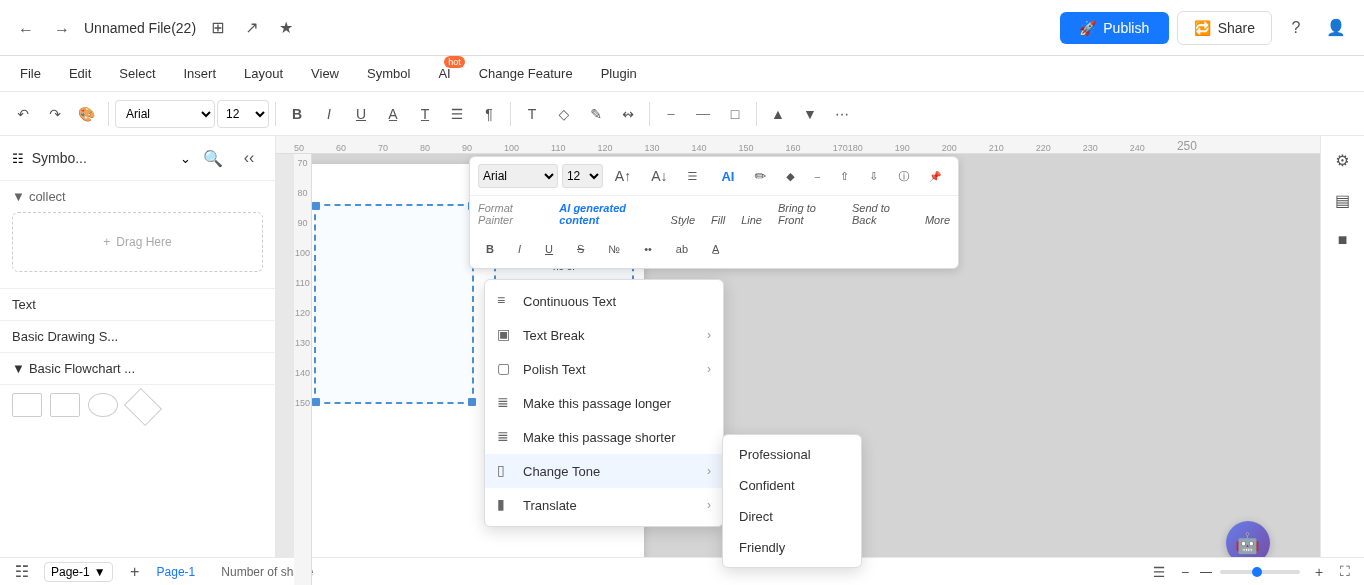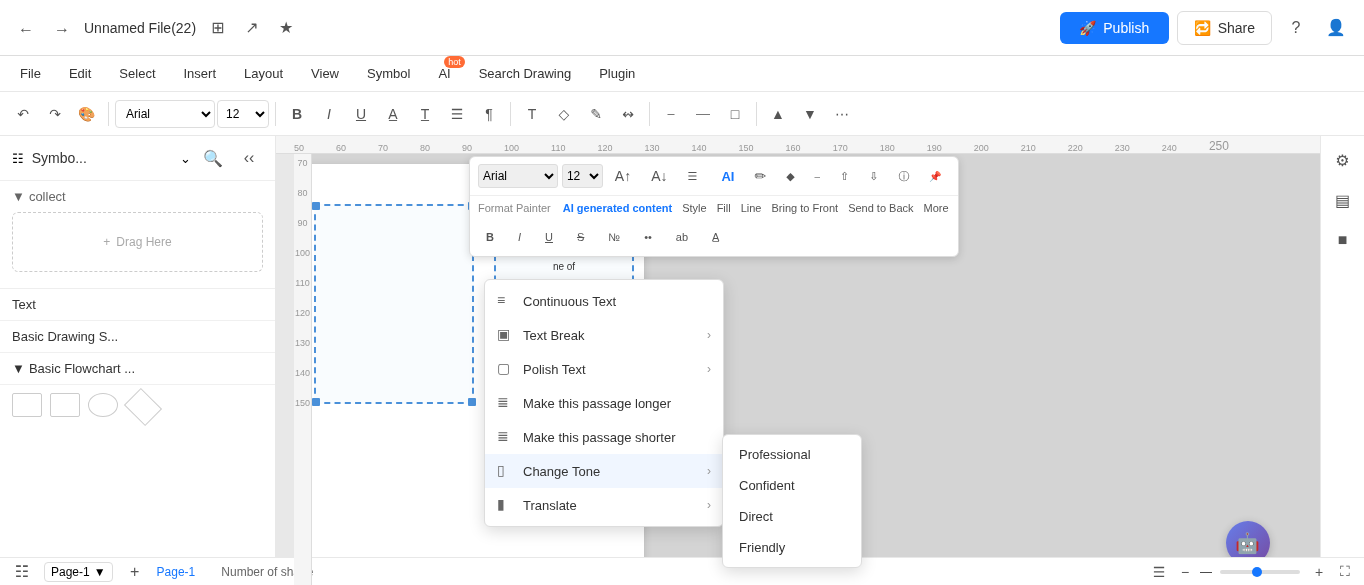--- a/index.html
+++ b/index.html
@@ -278,21 +278,21 @@
   <div class="menu-item">Edit</div>
   <div class="menu-item">Select</div>
   <div class="menu-item">Insert</div>
   <div class="menu-item">Layout</div>
   <div class="menu-item">View</div>
   <div class="menu-item">Symbol</div>
   <div class="menu-item" style="position:relative;">
     <span>AI</span>
     <span class="ai-badge">hot</span>
   </div>
-  <div class="menu-item">Search Drawing</div>
+  <div class="menu-item">Change Feature</div>
   <div class="menu-item">Plugin</div>
 </div>
 
 <div class="toolbar">
   <button class="tb-btn">↶</button>
   <button class="tb-btn">↷</button>
   <button class="tb-btn">🎨</button>
   <div class="tb-sep"></div>
   <select class="font-select">
     <option>Arial</option>
@@ -372,21 +372,21 @@
         <span style="font-size:9px;color:#999;margin-right:32px;">70</span>
         <span style="font-size:9px;color:#999;margin-right:32px;">80</span>
         <span style="font-size:9px;color:#999;margin-right:32px;">90</span>
         <span style="font-size:9px;color:#999;margin-right:32px;">100</span>
         <span style="font-size:9px;color:#999;margin-right:32px;">110</span>
         <span style="font-size:9px;color:#999;margin-right:32px;">120</span>
         <span style="font-size:9px;color:#999;margin-right:32px;">130</span>
         <span style="font-size:9px;color:#999;margin-right:32px;">140</span>
         <span style="font-size:9px;color:#999;margin-right:32px;">150</span>
         <span style="font-size:9px;color:#999;margin-right:32px;">160</span>
-        <span style="font-size:9px;color:#999;margin-right:32px;">170</span>
+        <span style="font-size:9px;color:#999;">170</span>
         <span style="font-size:9px;color:#999;margin-right:32px;">180</span>
         <span style="font-size:9px;color:#999;margin-right:32px;">190</span>
         <span style="font-size:9px;color:#999;margin-right:32px;">200</span>
         <span style="font-size:9px;color:#999;margin-right:32px;">210</span>
         <span style="font-size:9px;color:#999;margin-right:32px;">220</span>
         <span style="font-size:9px;color:#999;margin-right:32px;">230</span>
         <span style="font-size:9px;color:#999;margin-right:32px;">240</span>
         <span style="font-size:12px;color:#999;">250</span>
       </div>
     </div>
@@ -439,21 +439,21 @@
             <button class="ft-btn ai-highlight" style="font-weight:bold;font-size:13px;">AI</button>
             <button class="ft-btn" style="font-size:14px;">✏</button>
             <button class="ft-btn">◆</button>
             <button class="ft-btn">⎯</button>
             <button class="ft-btn">⇧</button>
             <button class="ft-btn">⇩</button>
             <button class="ft-btn">ⓘ</button>
             <button class="ft-btn" style="font-size:10px;">📌</button>
           </div>
           <div class="float-tb-row2">
-            <div style="font-size:11px;color:#555;display:flex;align-items:flex-start;gap:10px;">
+            <div style="font-size:11px;color:#555;display:flex;align-items:flex-end;gap:16px;font-style:italic;">
               <span style="color:#888;margin-right:2px;">Format Painter</span>
               <span style="color:#1677ff;font-weight:bold;">AI generated content</span>
               <span>Style</span>
               <span>Fill</span>
               <span>Line</span>
               <span>Bring to Front</span>
               <span>Send to Back</span>
               <span>More</span>
             </div>
           </div>

